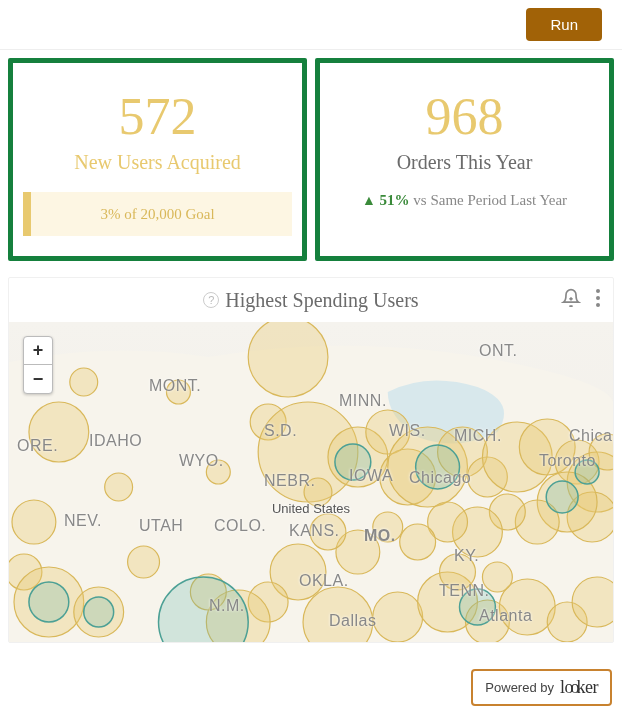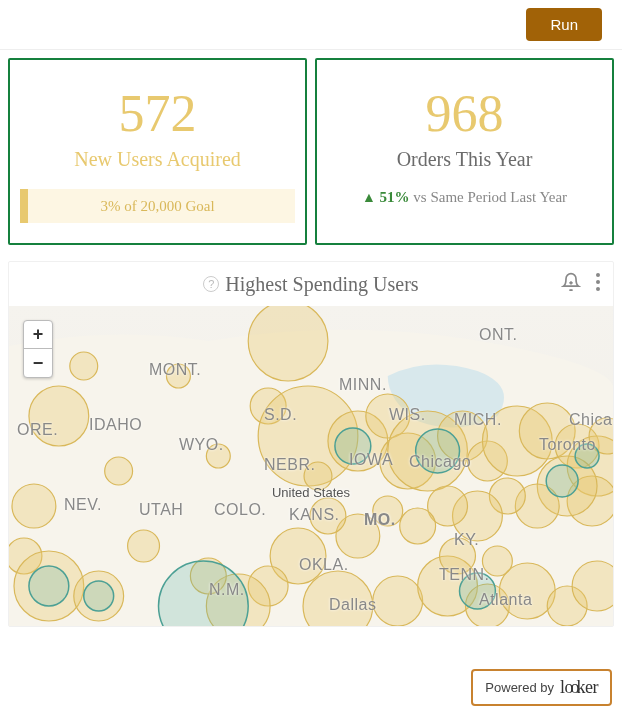--- a/index.html
+++ b/index.html
@@ -29,21 +29,21 @@
     cursor: pointer;
   }
   .cards {
     display: flex;
     gap: 8px;
     padding: 8px;
   }
   .card {
     flex: 1;
     background: #fff;
-    border: 2px solid #15803d;
+    border: 5px solid #15803d;
     border-radius: 2px;
     text-align: center;
     padding: 28px 10px 20px 10px;
   }
   .big-num {
     font-size: 52px;
     font-weight: 400;
     line-height: 1;
     margin-bottom: 8px;
     font-family: Georgia, serif;
@@ -53,21 +53,21 @@
   .sub-label {
     font-size: 20px;
     margin-bottom: 18px;
     font-family: Georgia, serif;
   }
   .card.left .sub-label { color: #e8c96f; }
   .card.right .sub-label { color: #6b6b6b; }
   .goal-bar-wrap {
     position: relative;
     background: #fdf6e3;
-    height: 34px;
+    height: 44px;
     display: flex;
     align-items: center;
     justify-content: center;
   }
   .goal-bar-fill {
     position: absolute;
     left: 0; top: 0; bottom: 0;
     width: 3%;
     background: #e8c96f;
   }

